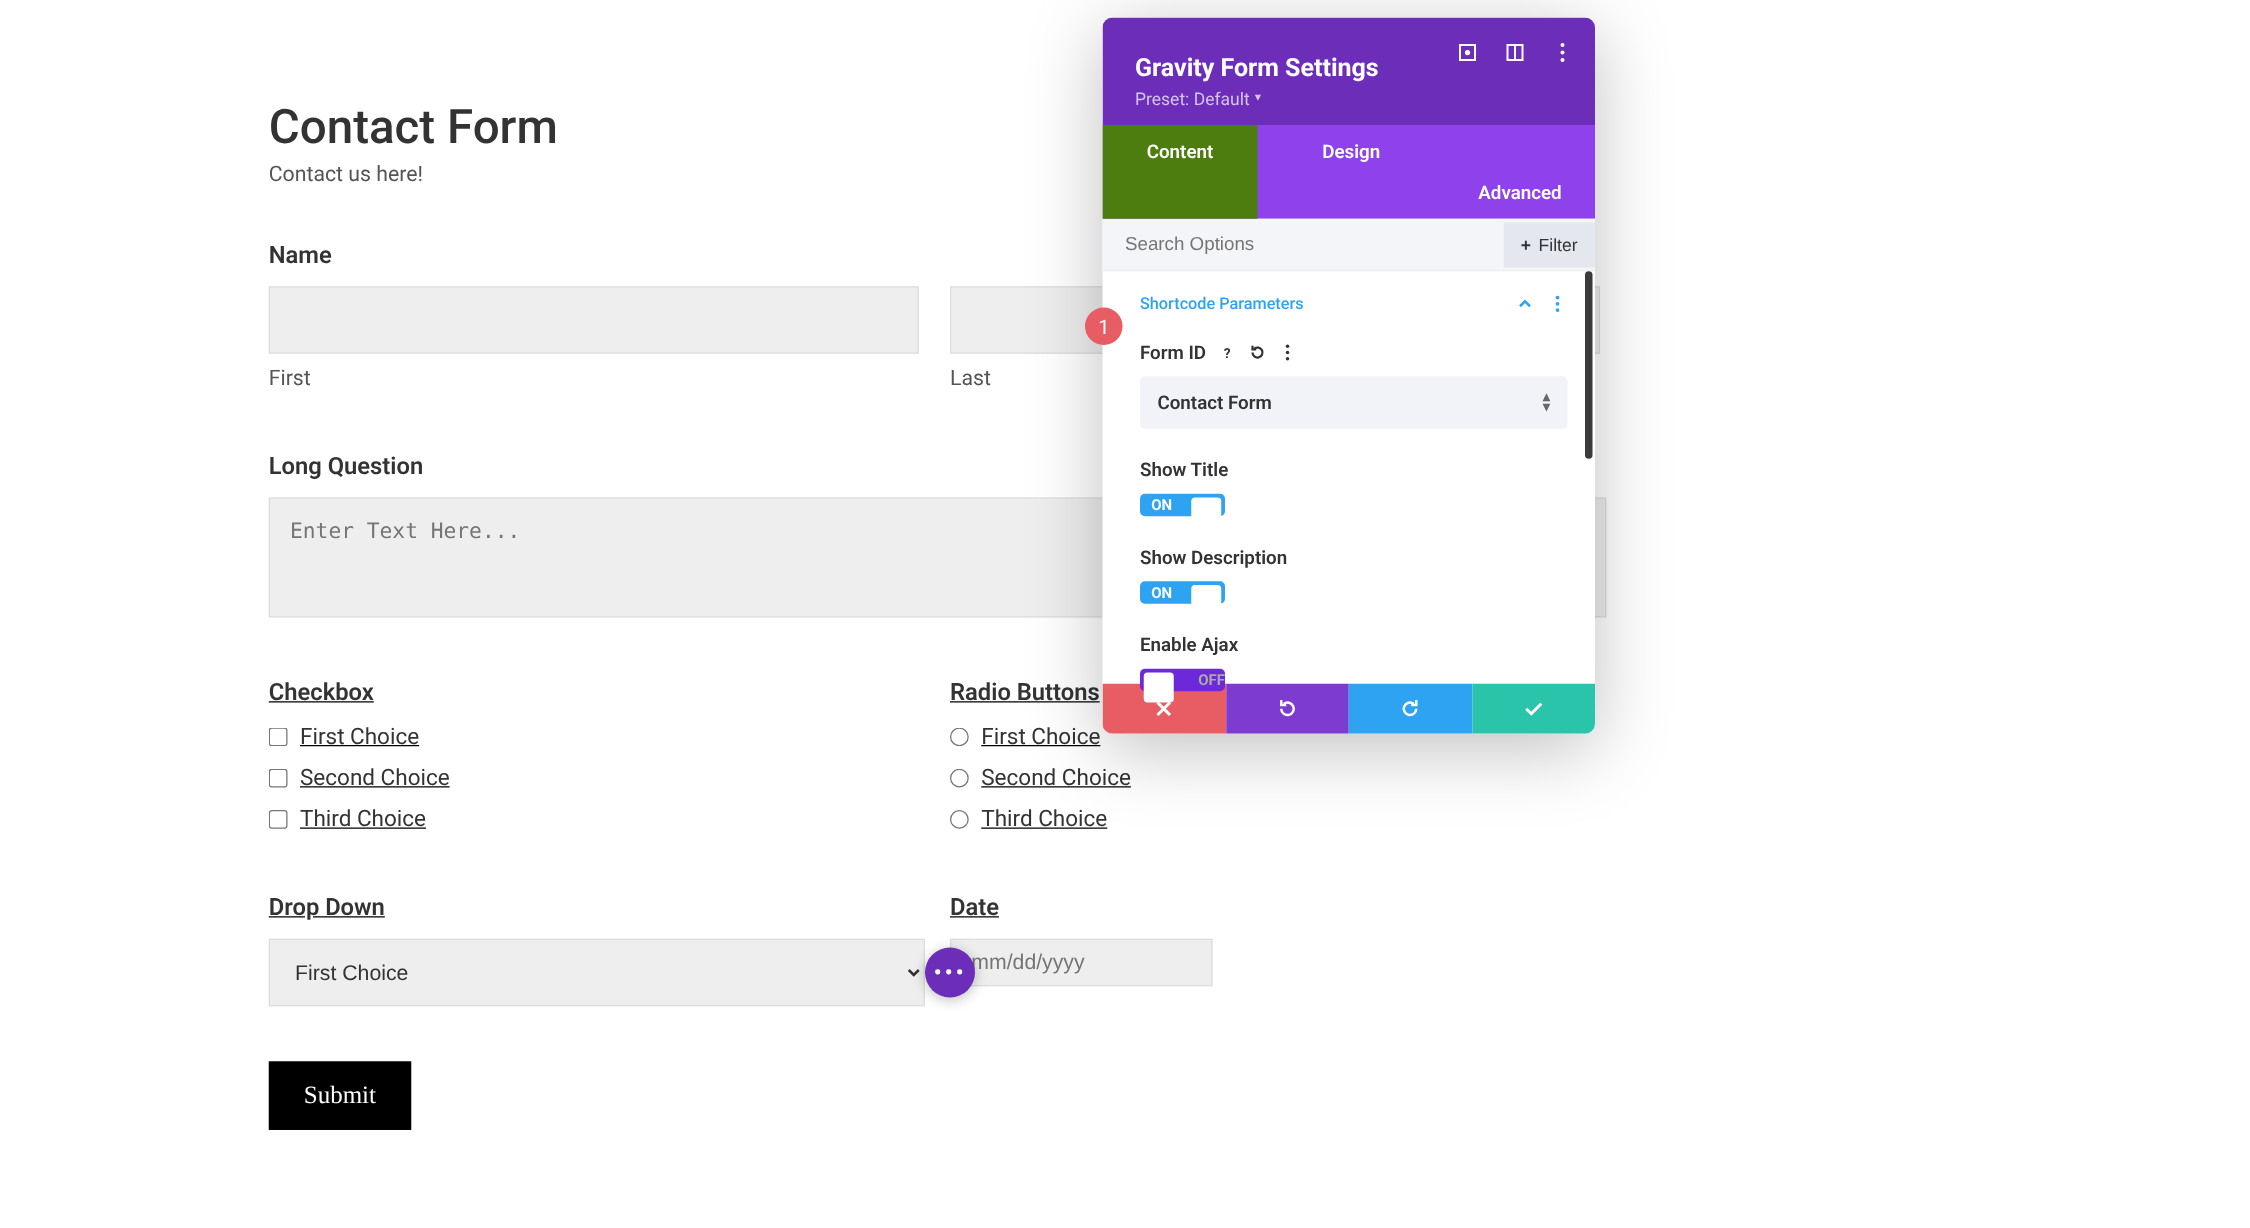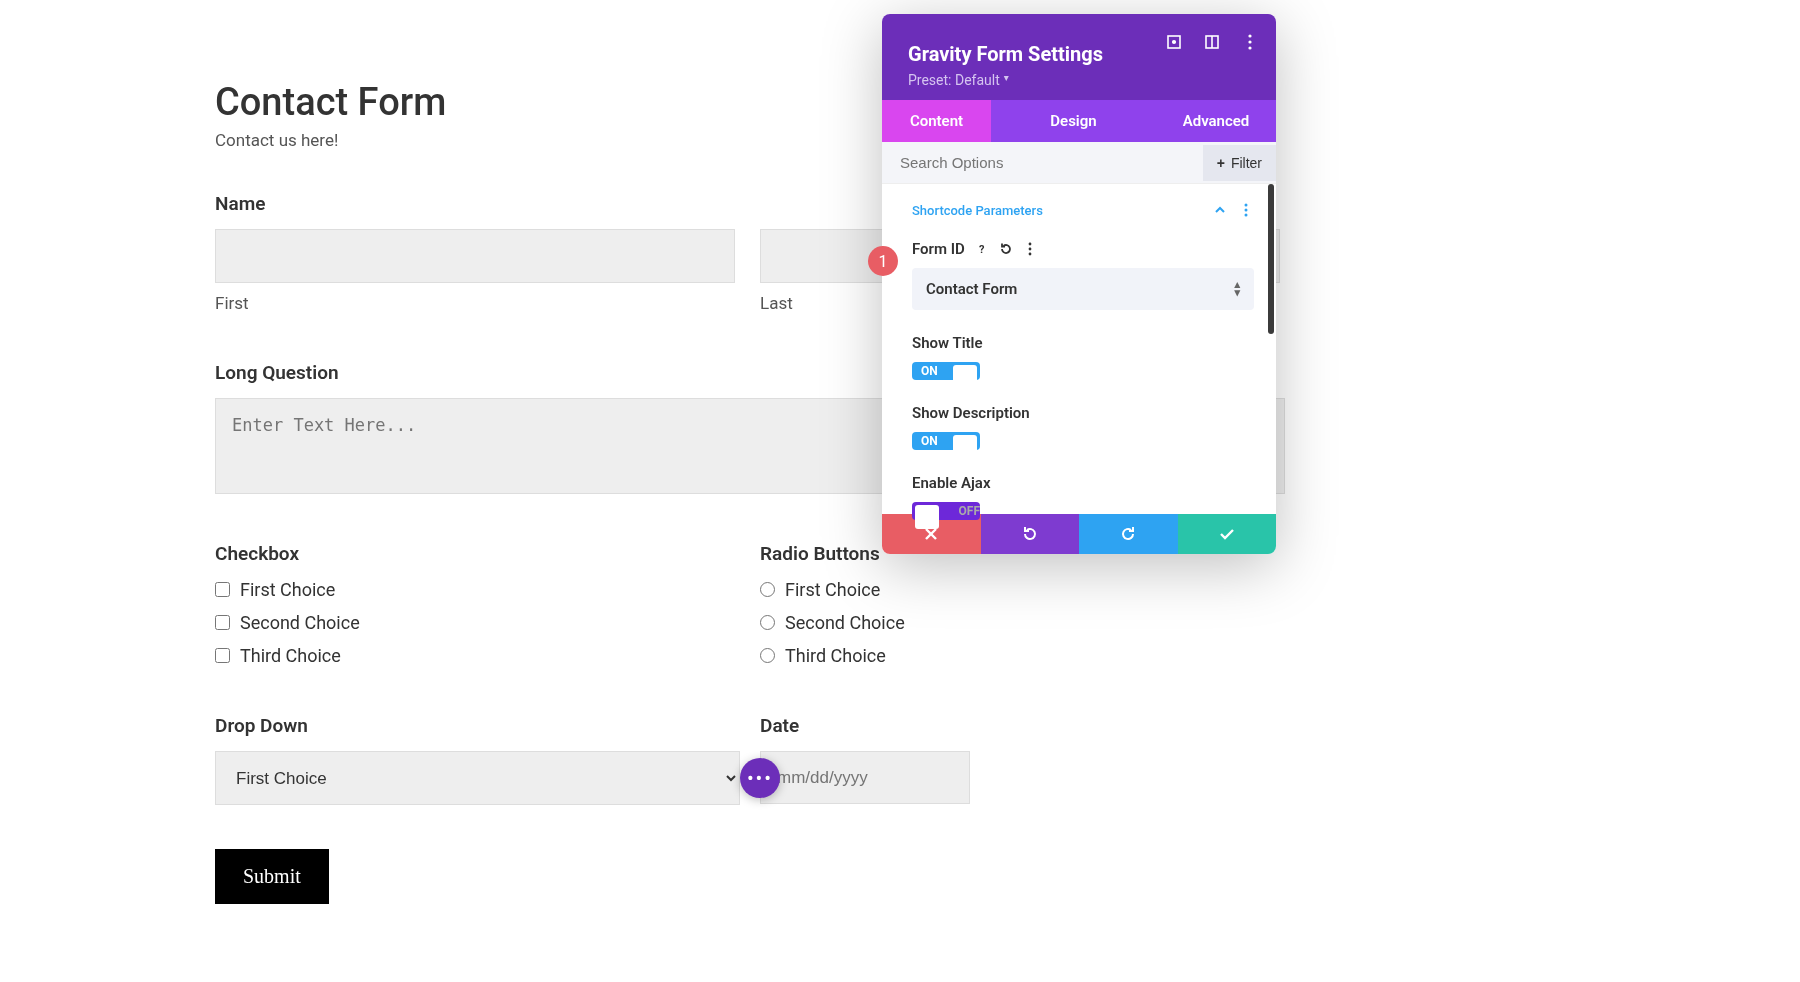--- a/index.html
+++ b/index.html
@@ -60,21 +60,21 @@
   padding: 16px;
   font-size: 17px;
   color: #888;
   resize: none;
 }
 .choice-row {
   display: flex;
   gap: 20px;
   margin-top: 44px;
 }
-.choice-col { flex: 1; }
+.choice-col { flex: 1; text-decoration: underline; }
 .choice-item {
   display: flex;
   align-items: center;
   gap: 10px;
   font-size: 18px;
   color: #333;
   margin-top: 12px;
 }
 .choice-item input { width: 15px; height: 15px; }
 .select-row { display: flex; gap: 20px; margin-top: 48px; }
@@ -82,21 +82,21 @@
   width: 100%;
   height: 54px;
   background: #eee;
   border: 1px solid #ddd;
   padding: 0 16px;
   font-size: 17px;
   color: #333;
 }
 .date-input {
   width: 210px;
-  height: 53px;
+  height: 38px;
   background: #eee;
   border: 1px solid #ddd;
   padding: 0 16px;
   font-size: 17px;
   color: #888;
 }
 .submit-btn {
   margin-top: 44px;
   background: #000;
   color: #fff;
@@ -167,23 +167,23 @@
   background: #8f42ec;
 }
 .tab {
   padding: 12px 0;
   text-align: center;
   color: #fff;
   font-size: 15px;
   font-weight: 600;
   cursor: pointer;
 }
-.tab.content { width: 109px; background: #d946ef; }
+.tab.content { width: 124px; background: #4d7c0f; }
 .tab.design { flex: 1; }
-.tab.advanced { width: 120px; }
+.tab.advanced { width: 120px; margin-top: 33px; }
 
 .opts-row {
   display: flex;
   align-items: center;
   background: #f4f5f9;
   border-bottom: 1px solid #eee;
 }
 .search-opts {
   flex: 1;
   border: none;

